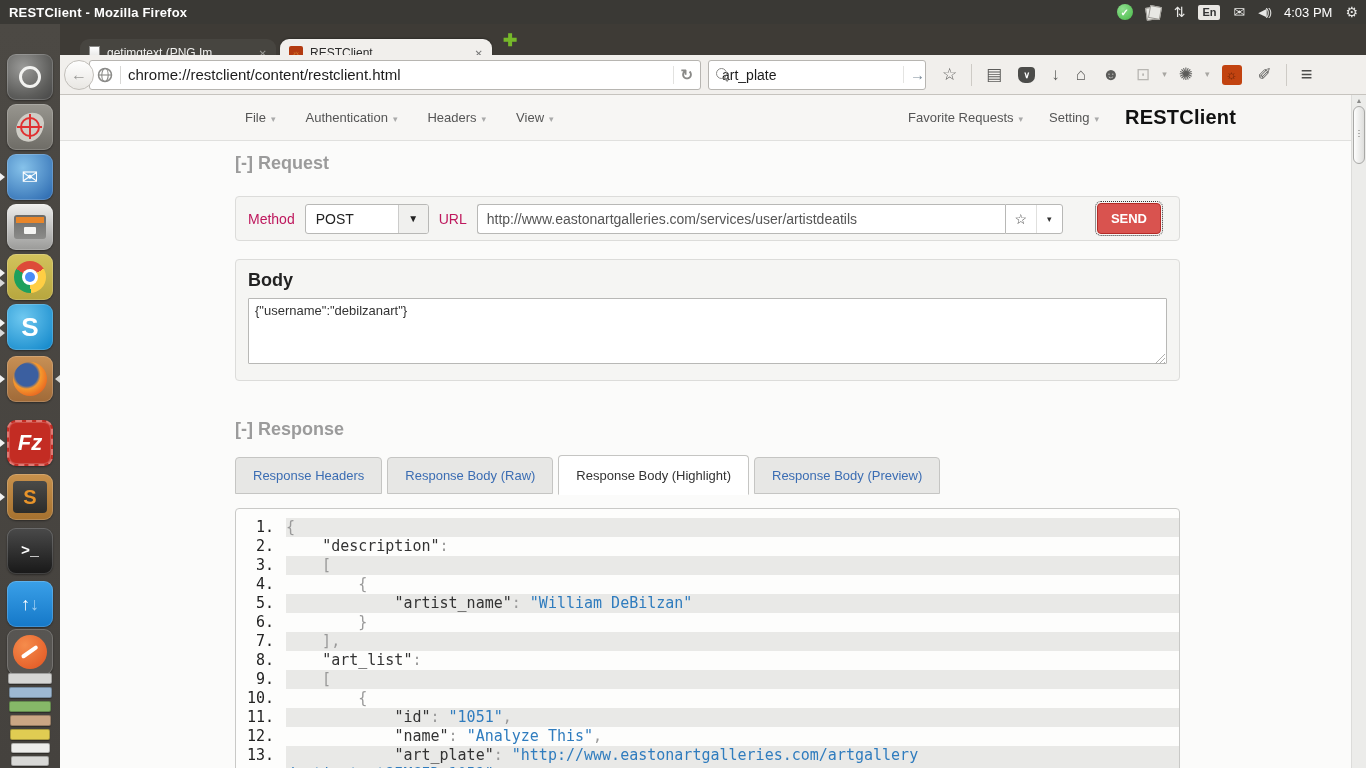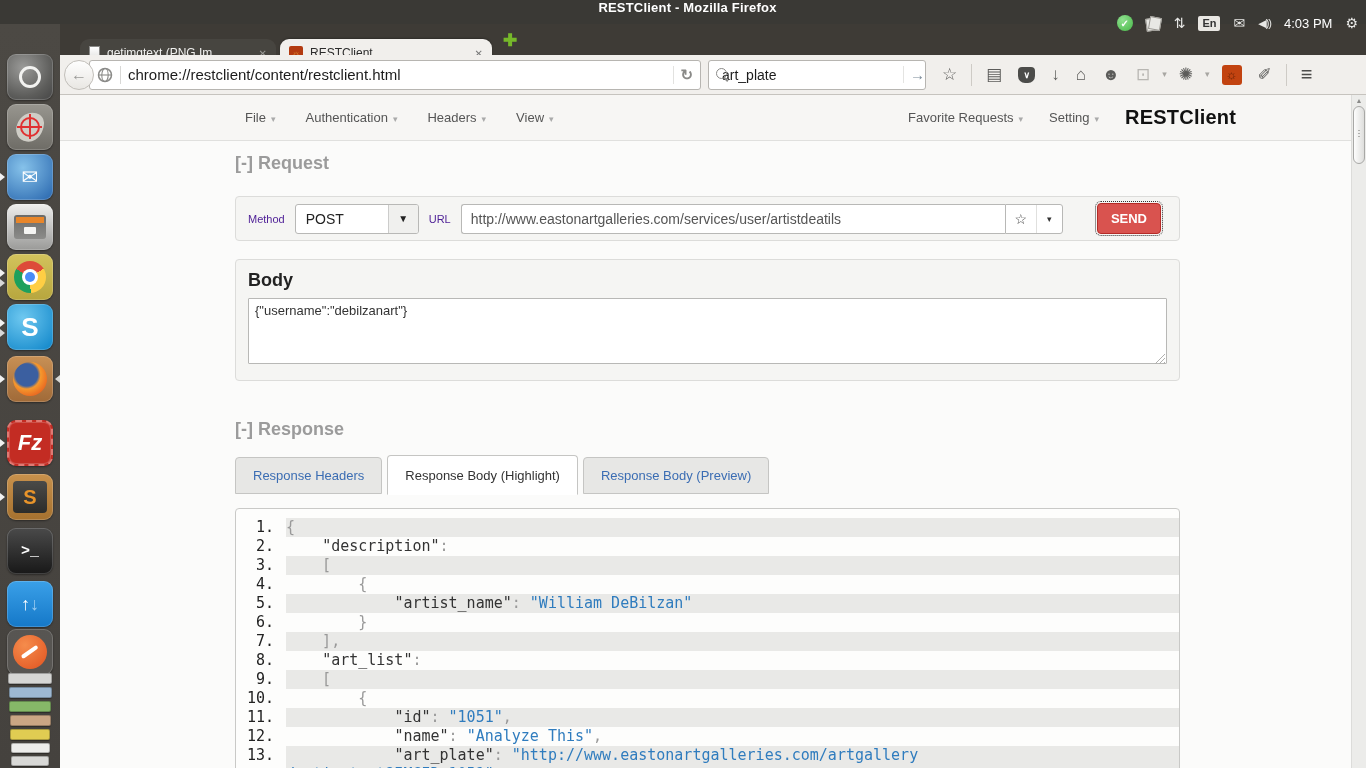--- a/index.html
+++ b/index.html
@@ -1,21 +1,21 @@
 <!DOCTYPE html>
 <html><head>
 <meta charset="utf-8">
 <style>
   * { margin:0; padding:0; box-sizing:border-box; }
   html,body { width:1366px; height:768px; overflow:hidden; }
   body { font-family:"Liberation Sans", sans-serif; background:#444; }
   .screen { position:relative; width:1366px; height:768px; overflow:hidden; background:#fbfbfa; }
 
   
-  .toppanel { position:absolute; top:0; left:0; right:0; height:24px; background:#3a3935; color:#fff; display:flex; align-items:center; z-index:40;flex-direction:column; }
+  .toppanel { position:absolute; top:0; left:0; right:0; height:24px; background:#3a3935; color:#fff; display:flex; align-items:center; z-index:40; }
   .win-title { font-size:13px; font-weight:bold; padding-left:9px; letter-spacing:0.2px; }
   .tray { margin-left:auto; display:flex; align-items:center; gap:13px; padding-right:8px; font-size:13px; }
   .tray-ic { color:#e8e8e6; font-size:14px; line-height:1; }
   .skype-dot { width:16px; height:16px; border-radius:50%; background:radial-gradient(circle at 35% 30%, #8fe08f, #47b847); display:flex; align-items:center; justify-content:center; color:#fff; font-size:10px; font-weight:bold; }
   .notes-ic { position:relative; width:15px; height:13px; }
   .notes-ic::before, .notes-ic::after { content:""; position:absolute; width:10px; height:11px; background:#e8e8e4; border:1px solid #9a9892; }
   .notes-ic::before { left:0; top:1px; transform:rotate(-8deg); }
   .notes-ic::after { right:0; top:0; transform:rotate(10deg); }
   .en-badge { background:#e9e7e3; color:#333; font-size:11px; font-weight:bold; padding:1px 4px; border-radius:2px; line-height:13px; }
   .clock { font-size:13px; color:#fff; }
@@ -106,21 +106,21 @@
   .hdr-right { margin-left:auto; display:flex; align-items:center; }
   .hdr-right .menu { margin-right:26px; }
   .brand { font-size:20px; font-weight:bold; color:#111; letter-spacing:0.2px; }
 
   .page { padding:12px 0 0 175px; }
   .container { width:945px; }
   .sec-h { font-size:18px; font-weight:bold; color:#9b9b9b; }
   .well { background:#f5f5f3; border:1px solid #dcdcda; border-radius:4px; }
 
   .req-well { margin-top:22px; height:45px; display:flex; align-items:center; padding:0 12px; gap:10px; }
-  .lbl { font-size:11px; color:#4c1d95; }
+  .lbl { font-size:14px; color:#be185d; }
   .method-sel { display:flex; height:30px; background:#fff; border:1px solid #b8b8b6; border-radius:3px; overflow:hidden; }
   .method-val { width:92px; display:flex; align-items:center; padding:0 10px; font-size:14px; color:#222; }
   .method-car { width:30px; display:flex; align-items:center; justify-content:center; background:#f0f0ee; border-left:1px solid #cccccb; font-size:10px; color:#222; }
   .ig { display:flex; flex:1; height:30px; }
   .url-input { flex:1; background:#fff; border:1px solid #b8b8b6; border-right:none; border-radius:3px 0 0 3px; font-size:14px; color:#555; padding:0 9px; outline:none; font-family:"Liberation Sans",sans-serif; }
   .ig-addon { display:flex; width:58px; background:#fff; border:1px solid #b8b8b6; border-radius:0 3px 3px 0; }
   .ig-star { flex:1; display:flex; align-items:center; justify-content:center; font-size:14px; color:#444; }
   .ig-car { width:26px; display:flex; align-items:center; justify-content:center; font-size:9px; color:#333; border-left:1px solid #e0e0de; }
   .send-btn { margin-left:24px; margin-right:6px; background:#d9534f; border:1px solid #b52b27; border-radius:4px; color:#fff; font-weight:bold; font-size:13px; padding:7px 13px; outline:1px dotted #333; outline-offset:1px; }
 
@@ -306,20 +306,21 @@
           <div class="body-ta">
             <textarea value="{&quot;username&quot;:&quot;debilzanart&quot;}" style="">{"username":"debilzanart"}</textarea>
             <span class="ta-grip"></span>
           </div>
         </div>
 
         <div class="sec-h resp-h">[-] Response</div>
 
         <div class="rtabs">
           <span class="rtab">Response Headers</span>
+          <span class="rtab">Response Body (Raw)</span>
           <span class="rtab active">Response Body (Highlight)</span>
           <span class="rtab">Response Body (Preview)</span>
         </div>
 
         <div class="code-panel">
           <div id="code-rows">
               <div class="crow shade">
                 <span class="ln">1.</span>
                 <span class="cd"><span class="seg-p">{</span></span>
               </div>

